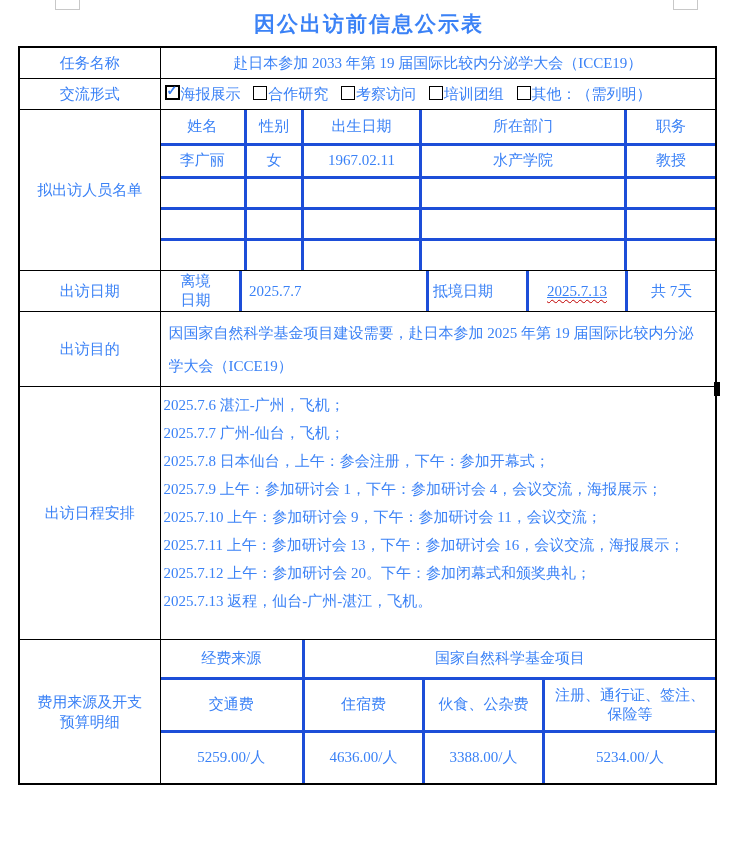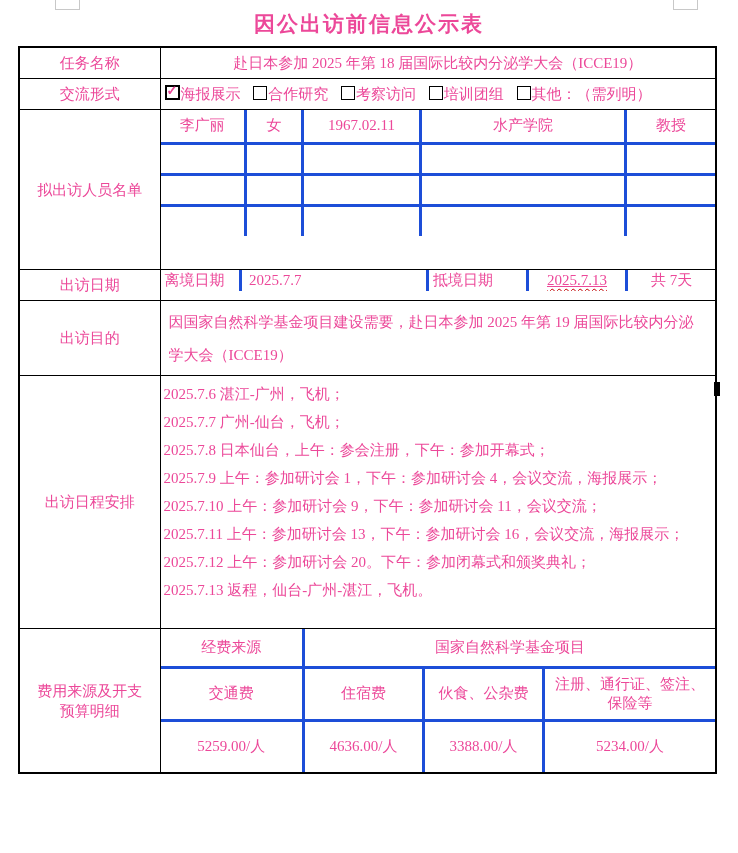--- a/index.html
+++ b/index.html
@@ -1,17 +1,17 @@
 <!DOCTYPE html>
 <html><head>
 <meta charset="utf-8">
 <style>
   html,body{margin:0;padding:0;background:#ffffff;}
   #page{position:relative;width:738px;height:800px;background:#ffffff;
-        font-family:"Liberation Serif","DejaVu Serif",serif;color:#ec4899;overflow:hidden;border-radius:29px;}
+        font-family:"Liberation Serif","DejaVu Serif",serif;color:#3b82f6;overflow:hidden;border-radius:29px;}
 
   
   .corner-mark{position:absolute;top:0;height:9px;width:23px;
     border-left:1px solid #c8c8c8;border-right:1px solid #c8c8c8;border-bottom:1px solid #c8c8c8;}
 
   
   #title{position:absolute;top:10px;left:0;width:738px;text-align:center;
     font-size:21px;font-weight:bold;letter-spacing:2px;}
 
   
@@ -66,21 +66,21 @@
 
   <table class="main">
     <colgroup>
         <col style="width:141px">
         <col>
       </colgroup>
 
     <tbody>
         <tr style="height:27px">
       <td class="lbl">任务名称</td>
-      <td class="ctr">赴日本参加 2025 年第 18 届国际比较内分泌学大会（ICCE19）</td>
+      <td class="ctr">赴日本参加 2033 年第 19 届国际比较内分泌学大会（ICCE19）</td>
     </tr>
 
     <tr style="height:28px">
       <td class="lbl">交流形式</td>
       <td class="cf-line">
         <span class="cf-option"><span class="cbx checked"></span><span>海报展示</span></span>
         <span class="cf-option"><span class="cbx"></span><span>合作研究</span></span>
         <span class="cf-option"><span class="cbx"></span><span>考察访问</span></span>
         <span class="cf-option"><span class="cbx"></span><span>培训团组</span></span>
         <span class="cf-option"><span class="cbx"></span><span>其他：（需列明）</span></span>
@@ -92,20 +92,27 @@
       <td class="nopad">
         <table class="inner">
           <colgroup>
                 <col style="width:85px">
                 <col style="width:57px">
                 <col style="width:118px">
                 <col style="width:205px">
                 <col>
               </colgroup>
           <tbody>
+                <tr style="height:34px">
+            <td class="ctr">姓名</td>
+            <td class="ctr">性别</td>
+            <td class="ctr">出生日期</td>
+            <td class="ctr">所在部门</td>
+            <td class="ctr">职务</td>
+          </tr>
           <tr style="height:33px">
             <td class="ctr">李广丽</td>
             <td class="ctr">女</td>
             <td class="ctr">1967.02.11</td>
             <td class="ctr">水产学院</td>
             <td class="ctr">教授</td>
           </tr>
           <tr style="height:31px">
             <td class="ctr"></td>
             <td class="ctr"></td>
@@ -139,21 +146,21 @@
         <table class="inner">
           <colgroup>
                 <col style="width:80px">
                 <col style="width:187px">
                 <col style="width:100px">
                 <col style="width:99px">
                 <col>
               </colgroup>
           <tbody>
                 <tr>
-            <td class="lft" style="padding:1px 4px">离境日期</td>
+            <td class="lft" style="padding:1px 20px">离境日期</td>
             <td class="lft">2025.7.7</td>
             <td class="lft" style="padding:1px 4px">抵境日期</td>
             <td class="ctr"><span class="solid-u"><span class="wavy">2025.7.13</span></span></td>
             <td class="ctr">共 7天</td>
           </tr>
         </tbody>
             </table>
       </td>
     </tr>
 

